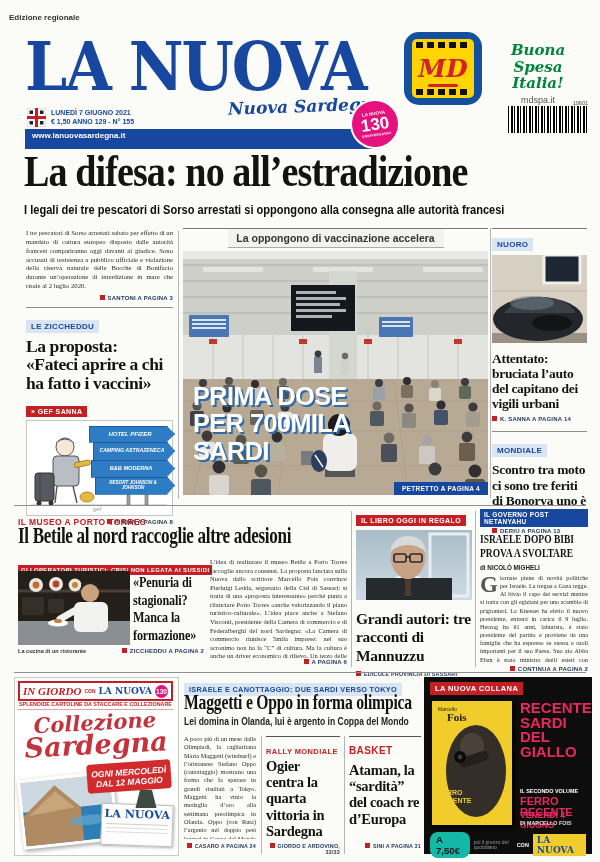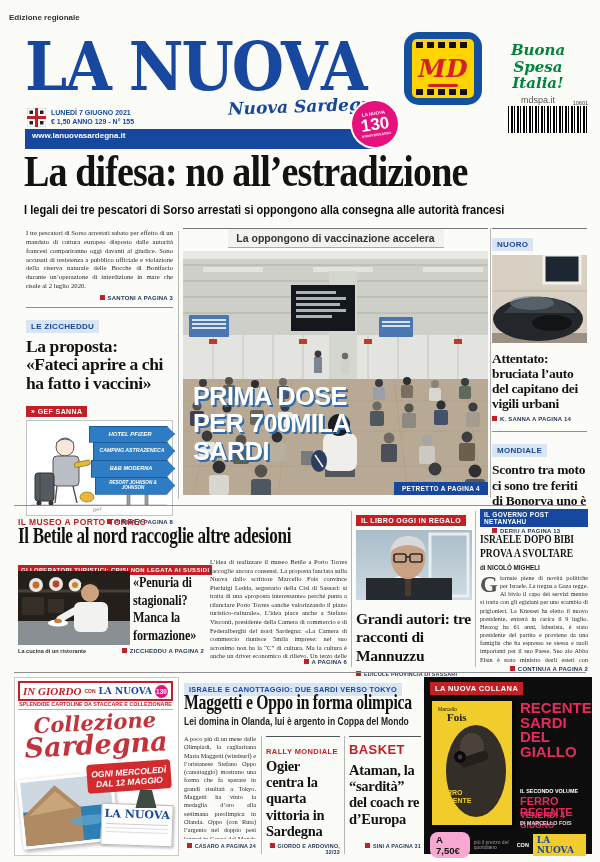--- a/index.html
+++ b/index.html
@@ -513,21 +513,21 @@
     <span class="lab-redtext" style="font-size:7.5px;">RALLY MONDIALE</span>
     <div class="hl" style="margin-top:0;font-size:14.5px;line-height:1.12;letter-spacing:-.3px;">Ogier centra la quarta vittoria in Sardegna</div>
   </div>
   <div class="abs byline" style="left:266px;top:843px;width:74px;font-size:5.4px;">
     <span class="sq"></span><span>GIORDO E ARDOVINO, 32/33</span>
   </div>
 
   <div class="vr" style="left:344px;top:736px;height:118px;"></div>
 
   <div class="abs" style="left:349px;top:736px;width:72px;border-top:1px solid #555;padding-top:3px;">
-    <span class="lab-redtext" style="font-size:13px;">BASKET</span>
+    <span class="lab-redtext" style="font-size:10px;">BASKET</span>
     <div class="hl" style="margin-top:4px;font-size:14.5px;line-height:1.12;letter-spacing:-.3px;">Ataman, la “sardità” del coach re d’Europa</div>
   </div>
   <div class="abs byline" style="left:349px;top:843px;width:72px;font-size:5.4px;">
     <span class="sq"></span><span>SINI A PAGINA 31</span>
   </div>
 
   <div class="abs" style="left:424px;top:677px;width:168px;height:177px;background:#0d0d0d;">
     <span class="lab-red" style="position:absolute;left:6px;top:5px;font-size:7.5px;">LA NUOVA COLLANA</span>
 
     <div style="position:absolute;left:8px;top:24px;width:80px;height:124px;background:#f0cd2b;box-shadow:2px 2px 5px #000;">
@@ -541,20 +541,20 @@
         <circle cx="28" cy="56" r="2.4" fill="#3c3c44"></circle>
       </svg>
       <div style="position:absolute;left:6px;top:88px;width:42px;font-weight:bold;font-size:7px;line-height:1.15;color:#f0cd2b;">FERRO RECENTE</div>
     </div>
     <div style="position:absolute;left:96px;top:24px;width:66px;font-weight:bold;font-size:15px;line-height:.98;color:#e8295f;">RECENTE SARDI DEL GIALLO</div>
     <div style="position:absolute;left:96px;top:90px;width:66px;font-weight:bold;font-size:8.5px;line-height:1.15;color:#e8295f;margin-top:44px;">VENERDÌ 4 GIUGNO</div>
     <div style="position:absolute;left:96px;top:111px;width:66px;font-weight:bold;font-size:5.4px;color:#fff;">IL SECONDO VOLUME</div>
     <div style="position:absolute;left:96px;top:119px;width:66px;font-weight:bold;font-size:11px;line-height:.98;color:#e8295f;">FERRO RECENTE</div>
     <div style="position:absolute;left:96px;top:143px;width:66px;font-weight:bold;font-size:5.4px;color:#ddd;">DI MARCELLO FOIS</div>
     <div style="position:absolute;left:6px;top:155px;width:156px;display:flex;align-items:center;gap:4px;">
-      <span style="background:#f9a8d4;border-radius:8px;padding:2px 6px;font-weight:bold;font-size:9.5px;color:#111;">A 7,50€</span>
+      <span style="background:#14b8a6;border-radius:8px;padding:2px 6px;font-weight:bold;font-size:9.5px;color:#111;">A 7,50€</span>
       <span style="font-size:5px;color:#999;width:46px;line-height:1.1;">più il prezzo del quotidiano</span>
       <span style="font-size:5.5px;color:#fff;font-weight:bold;margin-left:auto;">CON</span>
       <span style="background:#f0cd2b;color:#17479e;font-family:'DejaVu Serif',serif;font-weight:bold;font-size:9px;padding:1px 4px;">LA NUOVA</span>
     </div>
   </div>
 
 </div>
 
 </body></html>

